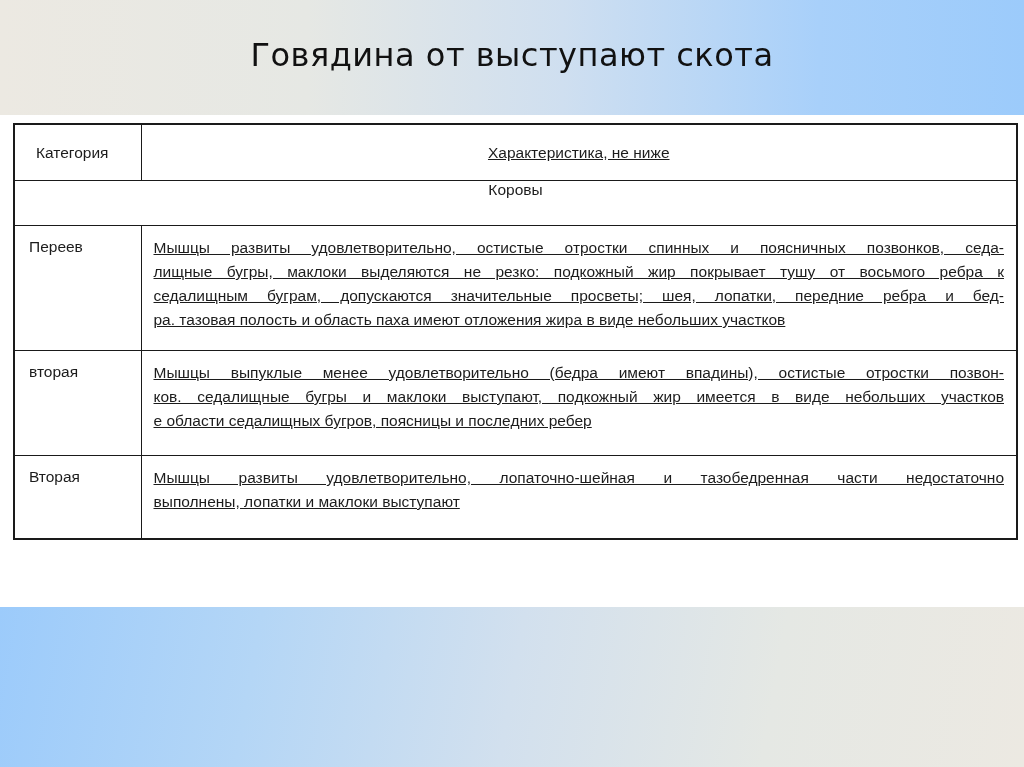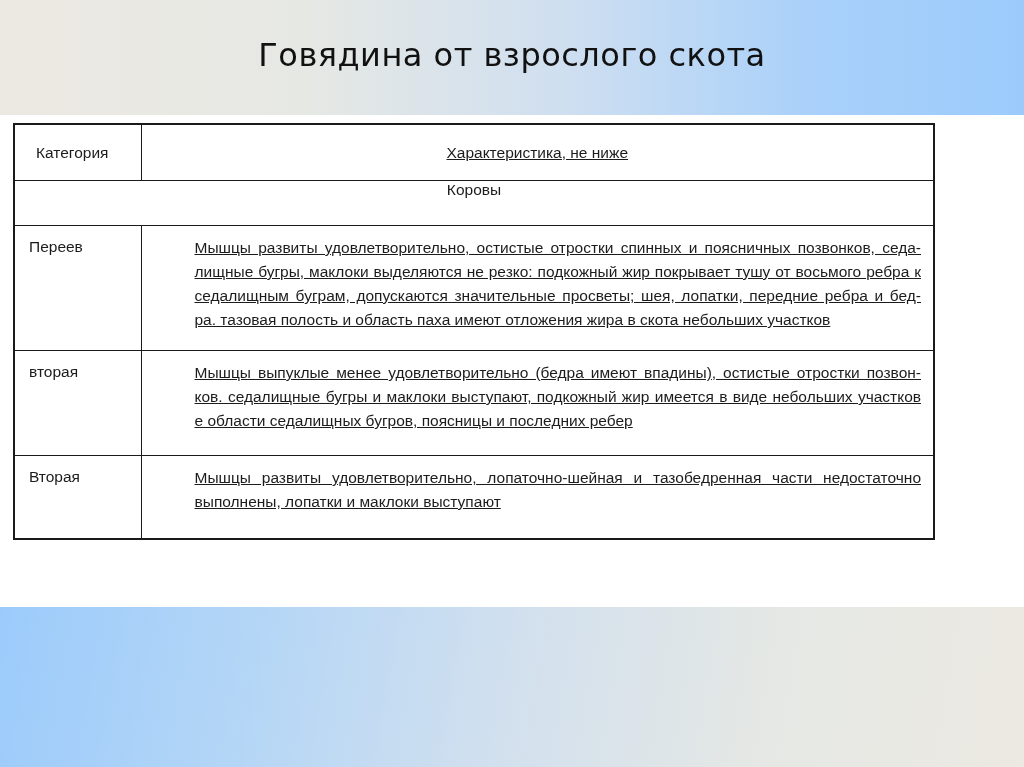--- a/index.html
+++ b/index.html
@@ -38,21 +38,21 @@
     }
     .footer-band {
       position: absolute;
       left: 0; top: 607px;
       width: 1024px; height: 160px;
       background: linear-gradient(100deg, #9ccbfb 0%, #b4d6f6 25%, #d2e0ee 50%, #e5e8e4 75%, #ece9e2 100%);
     }
     table.spec-table {
       position: absolute;
       left: 13px; top: 123px;
-      width: 922px;
+      width: 1005px;
       border-collapse: collapse;
       border: 2px solid #1a1a1a;
       font-size: 15.5px;
       color: #1c1c1c;
       table-layout: fixed;
     }
     table.spec-table td {
       border: 1.5px solid #1a1a1a;
       vertical-align: top;
       padding: 0;
@@ -86,31 +86,30 @@
       vertical-align: middle;
     }
     .row-cow1 td { height: 108px; }
     .row-cow2 td { height: 88px; }
     .row-bull1 td { height: 64px; }
     .row-bull2 td { height: 66px; }
     .desc-line {
       display: block;
       text-align: justify;
       text-align-last: justify;
-      margin-left: 41px;
     }
     .desc-line.last {
       text-align-last: left;
     }
   </style>
 </head>
 <body>
 
 <div class="header-band">
-  <div class="slide-title">Говядина от взрослого скота</div>
+  <div class="slide-title">Говядина от выступают скота</div>
 </div>
 
 <div class="content-area"></div>
 
 <table class="spec-table">
   <colgroup>
     <col class="col-cat">
     <col>
   </colgroup>
   <tbody>
@@ -120,21 +119,21 @@
   </tr>
   <tr class="row-group">
     <td colspan="2">Коровы</td>
   </tr>
   <tr class="row-cow1">
     <td class="cell-cat">Переев</td>
     <td class="cell-desc">
       <span class="desc-line">Мышцы развиты удовлетворительно, остистые отростки спинных и поясничных позвонков, седа-</span>
       <span class="desc-line">лищные бугры, маклоки выделяются не резко: подкожный жир покрывает тушу от восьмого ребра к</span>
       <span class="desc-line">седалищным буграм, допускаются значительные просветы; шея, лопатки, передние ребра и бед-</span>
-      <span class="desc-line last">ра. тазовая полость и область паха имеют отложения жира в скота небольших участков</span>
+      <span class="desc-line last">ра. тазовая полость и область паха имеют отложения жира в виде небольших участков</span>
     </td>
   </tr>
   <tr class="row-cow2">
     <td class="cell-cat">вторая</td>
     <td class="cell-desc">
       <span class="desc-line">Мышцы выпуклые менее удовлетворительно (бедра имеют впадины), остистые отростки позвон-</span>
       <span class="desc-line">ков. седалищные бугры и маклоки выступают, подкожный жир имеется в виде небольших участков</span>
       <span class="desc-line last">е области седалищных бугров, поясницы и последних ребер</span>
     </td>
   </tr>

